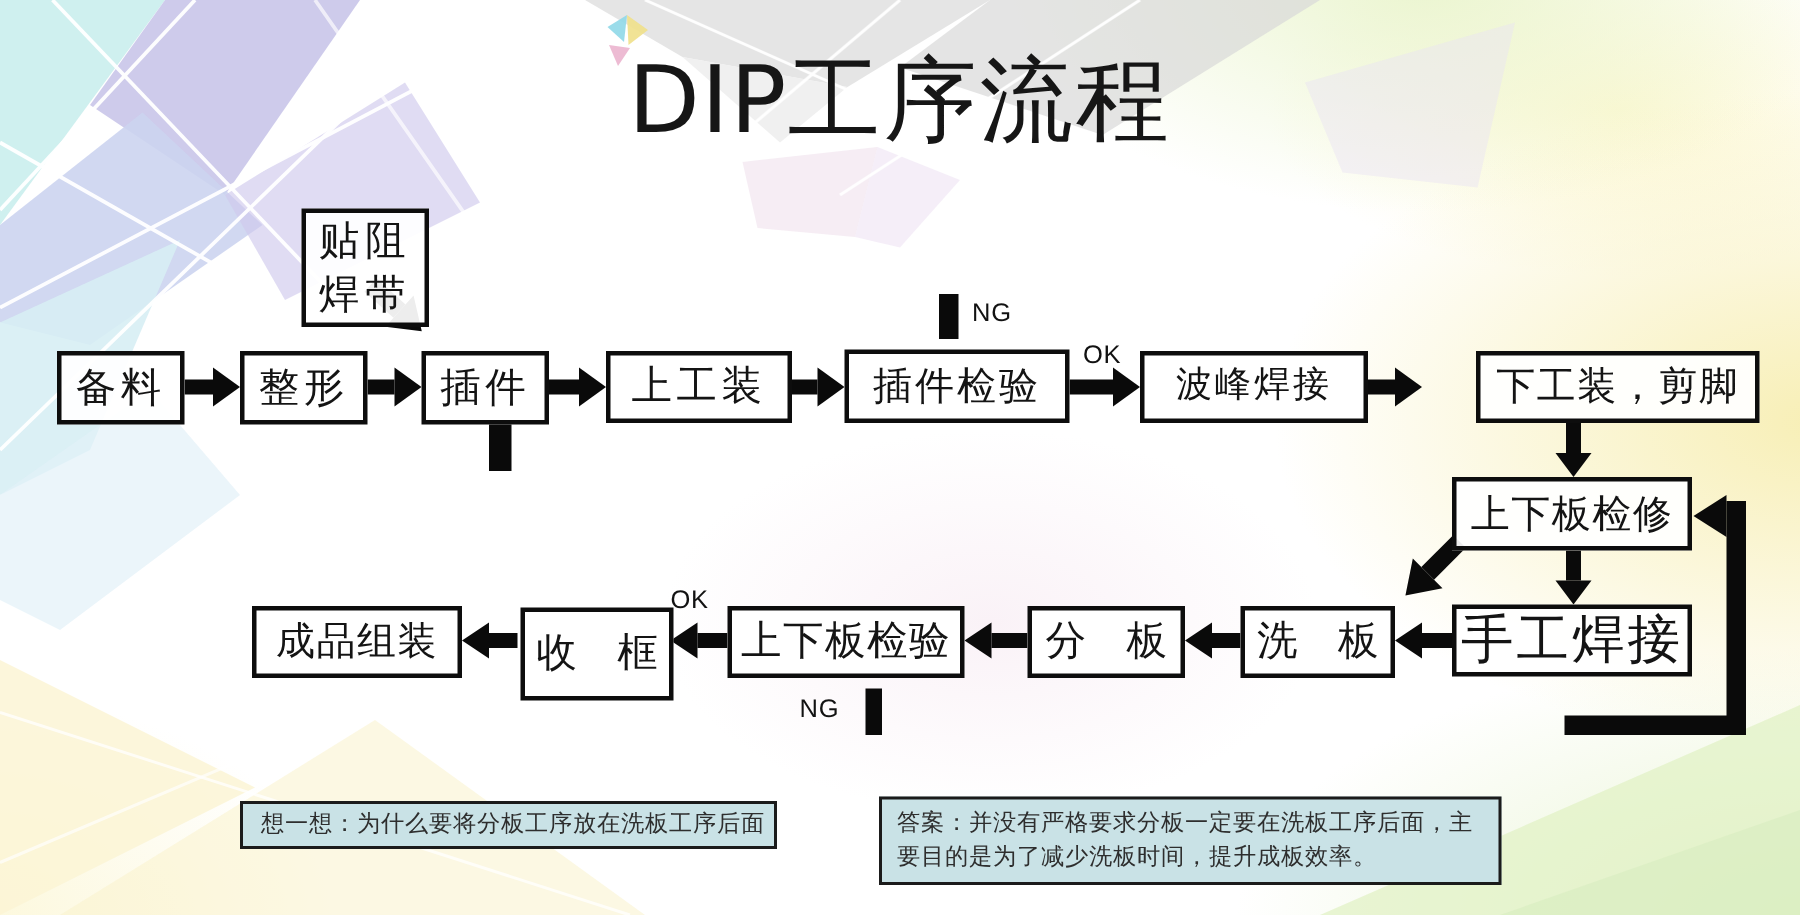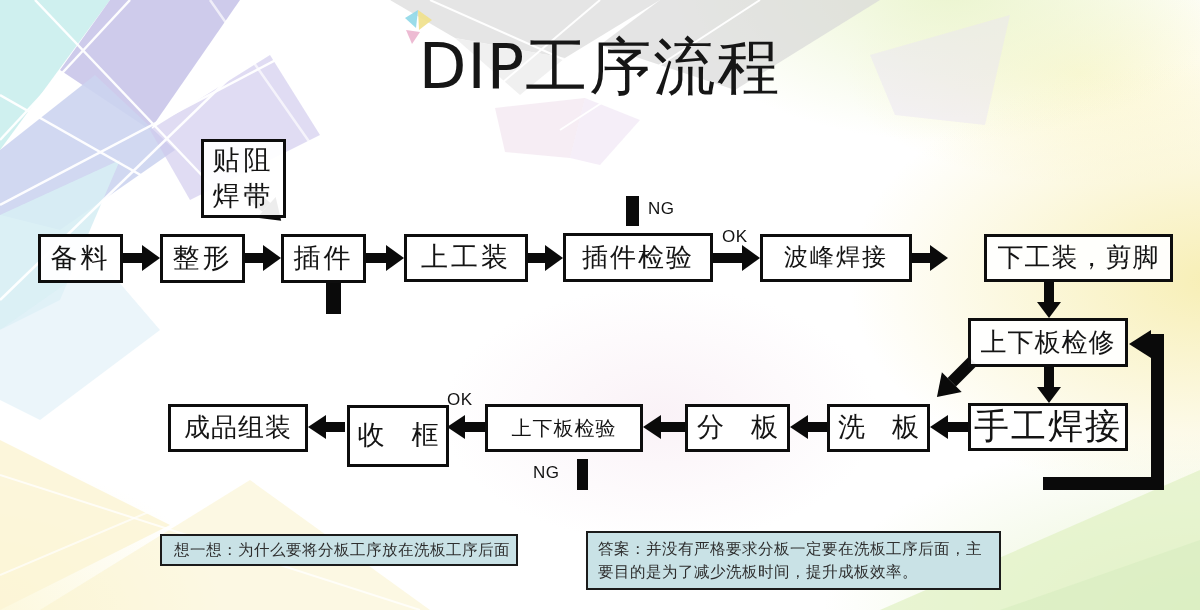--- a/index.html
+++ b/index.html
@@ -35,21 +35,21 @@
   #b2{left:160px;top:234px;width:85px;height:49px;}
   #b3{left:281px;top:234px;width:85px;height:49px;}
   #b4{left:404px;top:234px;width:124px;height:48px;}
   #b5{left:563px;top:233px;width:150px;height:49px;font-size:26px;letter-spacing:2px;}
   #b6{left:760px;top:234px;width:152px;height:48px;font-size:24px;letter-spacing:2px;}
   #b7{left:948px;top:234px;width:189px;height:48px;font-size:26px;letter-spacing:1px;margin-left:36px;}
   #b8{left:968px;top:318px;width:160px;height:49px;font-size:26px;letter-spacing:1px;}
   #b9{left:968px;top:403px;width:160px;height:48px;font-size:35px;letter-spacing:2px;}
   #b10{left:827px;top:404px;width:103px;height:48px;letter-spacing:0;}
   #b11{left:685px;top:404px;width:105px;height:48px;letter-spacing:0;}
-  #b12{left:485px;top:404px;width:158px;height:48px;font-size:20px;letter-spacing:1px;text-align:center;}
+  #b12{left:485px;top:404px;width:158px;height:48px;font-size:27px;letter-spacing:1px;text-align:center;}
   #b13{left:347px;top:405px;width:102px;height:62px;letter-spacing:0;}
   #b14{left:168px;top:404px;width:140px;height:48px;font-size:26px;letter-spacing:1px;}
   .tag{
     position:absolute;z-index:3;font-family:"Liberation Sans","DejaVu Sans",sans-serif;
     font-size:17px;color:#121212;letter-spacing:0.5px;
   }
   #ng-top{left:648px;top:199px;}
   #ok-top{left:722px;top:227px;}
   #ok-bottom{left:447px;top:390px;}
   #ng-bottom{left:533px;top:463px;}

